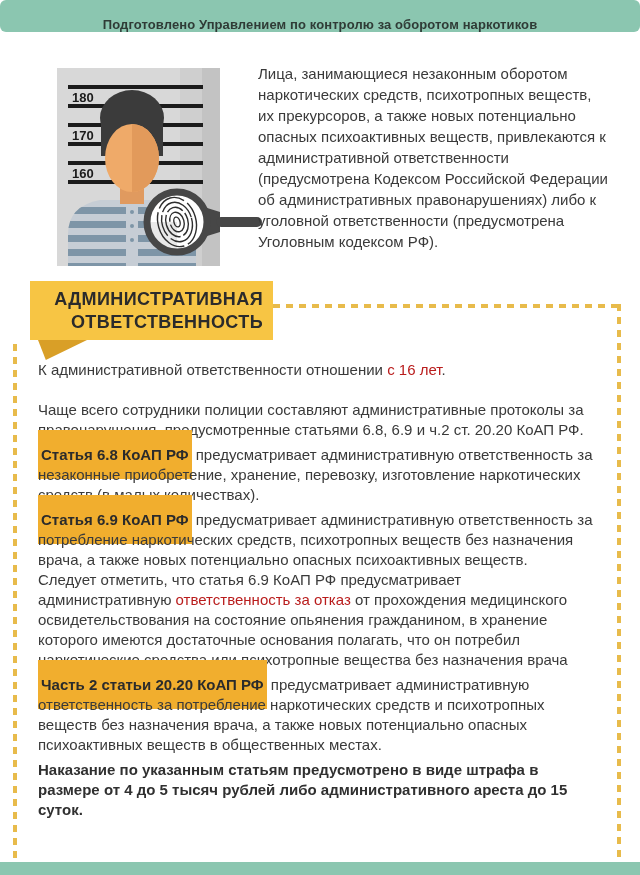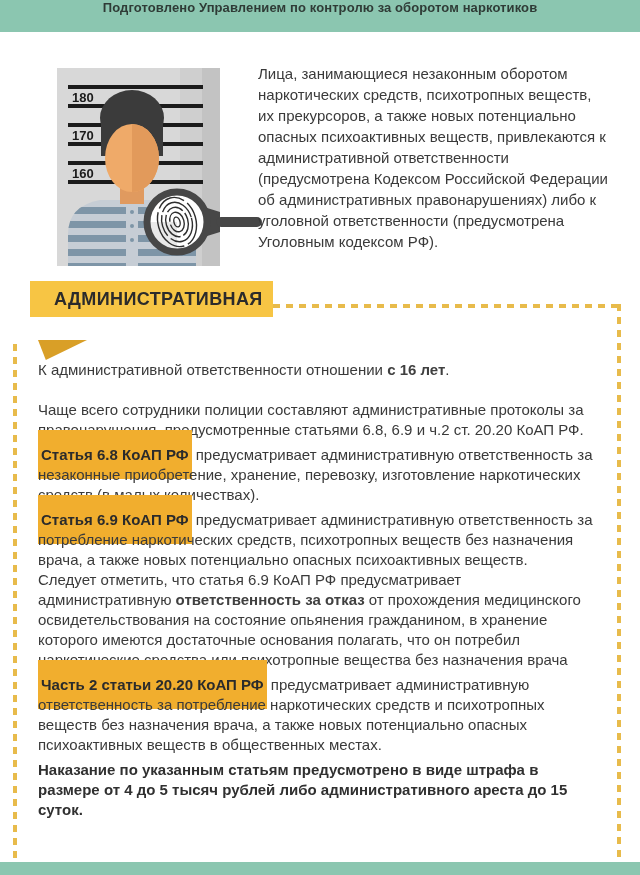--- a/index.html
+++ b/index.html
@@ -3,47 +3,47 @@
 <meta charset="utf-8">
 <style>
   html,body{margin:0;padding:0;background:#ffffff;}
   #canvas{
     position:relative;width:640px;height:875px;overflow:hidden;background:#ffffff;
     font-family:"Liberation Sans",sans-serif;
     --teal:#8BC6B0;--title_box:#F7C544;--chip:#F1AE2E;--fold:#D99F27;
     --dash:#E8BB4B;--text:#3A3A3A;--heading_text:#2B2B2B;
   }
   .top-bar{position:absolute;left:0;top:0;width:640px;height:32px;background:var(--teal);
-    display:flex;align-items:flex-start;justify-content:center;}
+    display:flex;align-items:flex-end;justify-content:center;border-radius:6px;}
   .top-bar span{font-size:13px;font-weight:700;color:#2F3B36;letter-spacing:.1px;}
   .bottom-bar{position:absolute;left:0;top:862px;width:640px;height:13px;background:var(--teal);}
 
   .illustration{position:absolute;left:50px;top:60px;width:260px;height:210px;}
 
   .intro{position:absolute;left:258px;top:63px;width:352px;
     font-size:15px;line-height:21px;color:var(--text);}
 
   .title-box{position:absolute;left:30px;top:281px;width:243px;box-sizing:border-box;
-    background:var(--title_box);padding:7px 10px 6px 24px;}
+    background:var(--title_box);padding:7px 10px 6px 10px;text-align:right;}
   .title-box div{font-size:18px;line-height:23px;font-weight:800;letter-spacing:.4px;
     color:var(--heading_text);}
   .fold{position:absolute;left:38px;top:340px;width:49px;height:20px;background:var(--fold);
     -webkit-clip-path:polygon(0 0,100% 0,16% 100%);clip-path:polygon(0 0,100% 0,16% 100%);}
 
   .dash-h{position:absolute;left:273px;top:304px;width:347px;height:4px;
     background:repeating-linear-gradient(90deg,var(--dash) 0 7px,transparent 7px 13px);}
   .dash-v-right{position:absolute;left:617px;top:304px;width:4px;height:558px;
     background:repeating-linear-gradient(180deg,var(--dash) 0 7px,transparent 7px 13px);}
   .dash-v-left{position:absolute;left:13px;top:344px;width:4px;height:518px;
     background:repeating-linear-gradient(180deg,var(--dash) 0 7px,transparent 7px 13px);}
 
   .body-text{position:absolute;left:38px;top:360px;width:560px;
     font-size:15px;line-height:20px;color:var(--text);}
   .body-text p{margin:0 0 5px 0;}
-  .body-text b{font-weight:700;color:#404040;}
+  .body-text b{font-weight:400;color:#b91c1c;}
   .chip{background:var(--chip);font-weight:700;color:var(--heading_text);padding:16px 3px;}
   .penalty{font-weight:700;color:#303030;}
 
   svg text{font-family:"Liberation Sans",sans-serif;}
 </style>
 </head>
 <body>
 
 <div id="canvas" style="--teal: #8BC6B0; --title_box: #F7C544; --chip: #F1AE2E; --fold: #D99F27; --dash: #E8BB4B; --text: #3A3A3A; --heading_text: #2B2B2B;">
 
@@ -106,20 +106,21 @@
         <ellipse rx="15" ry="20" stroke-dasharray="40 4 22 3"></ellipse>
         <ellipse rx="19" ry="25" stroke-dasharray="30 4 50 4"></ellipse>
       </g>
     </g>
   </svg>
 
   <div class="intro">Лица, занимающиеся незаконным оборотом наркотических средств, психотропных веществ, их прекурсоров, а также новых потенциально опасных психоактивных веществ, привлекаются к административной ответственности (предусмотрена Кодексом Российской Федерации об административных правонарушениях) либо к уголовной ответственности (предусмотрена Уголовным кодексом РФ).</div>
 
   <div class="title-box">
     <div>АДМИНИСТРАТИВНАЯ</div>
+    <div>ОТВЕТСТВЕННОСТЬ</div>
   </div>
   <div class="fold"></div>
 
   <div class="dash-h"></div>
   <div class="dash-v-right"></div>
   <div class="dash-v-left"></div>
 
   <div class="body-text">
 
     <p>

